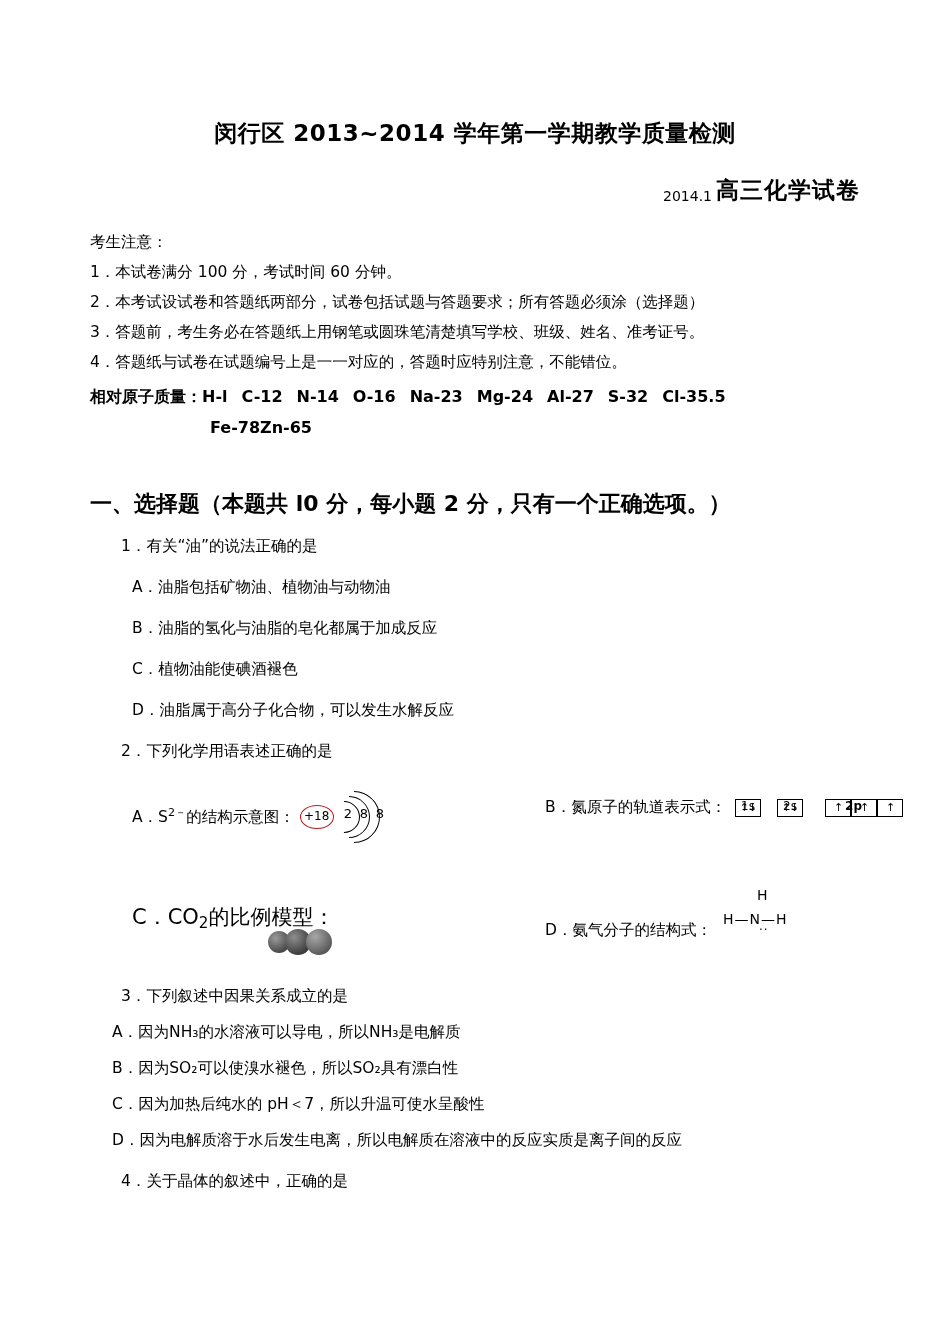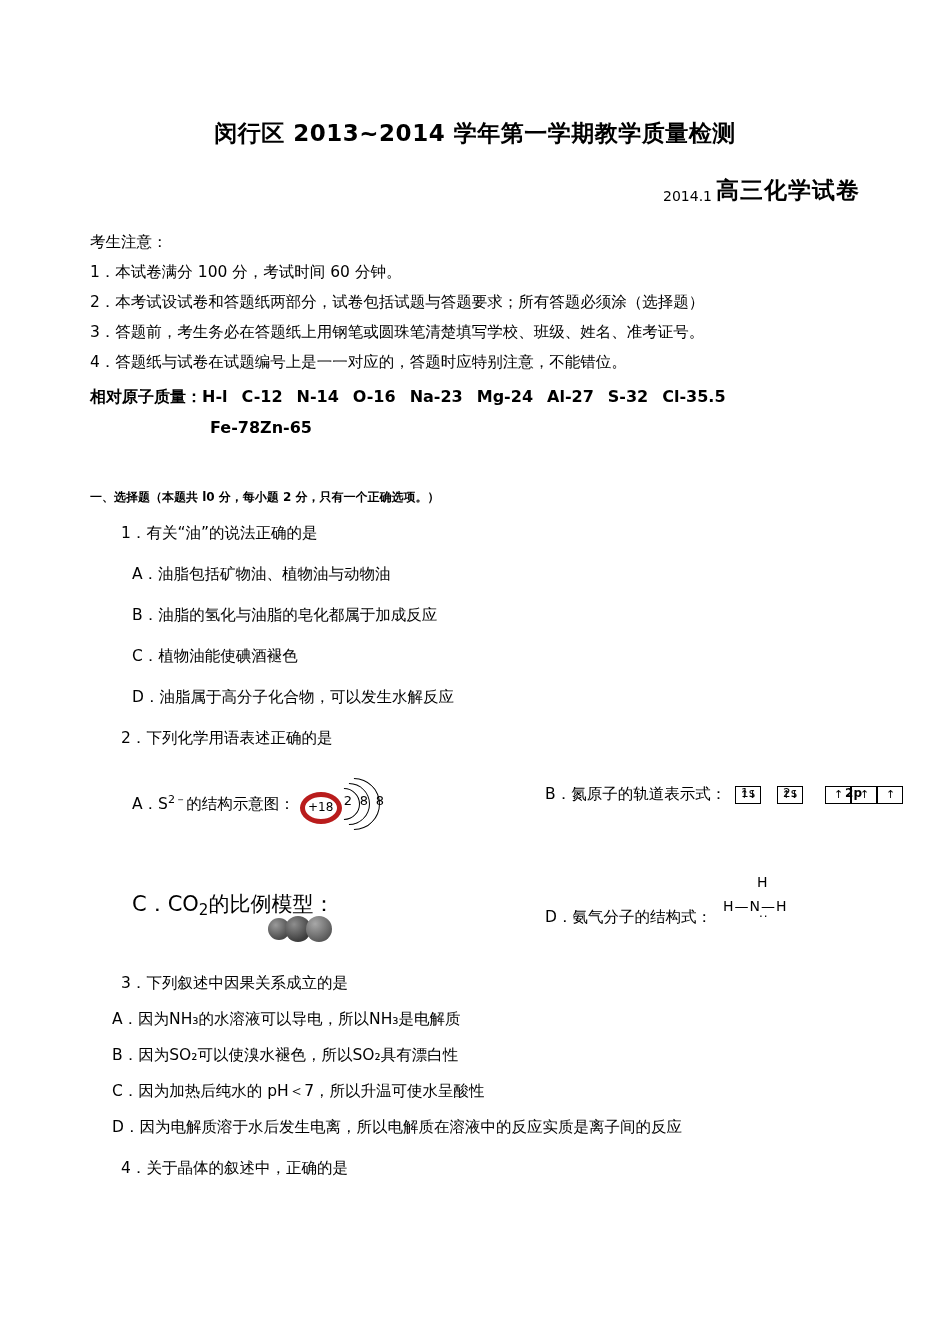--- a/index.html
+++ b/index.html
@@ -70,21 +70,21 @@
   .mass-line .sp { display: inline-block; width: 14px; }
   .mass-line2 {
     font-weight: bold;
     font-size: 16px;
     line-height: 30px;
     padding-left: 120px;
   }
   
   .section-head {
     margin-top: 46px;
-    font-size: 12px;
+    font-size: 22px;
     font-weight: bold;
   }
   .q {
     margin-top: 14px;
     font-size: 15.5px;
     line-height: 27px;
     margin-left: 31px;
   }
   .opt {
     font-size: 15.5px;
@@ -118,21 +118,21 @@
     vertical-align: middle;
     width: 120px;
     height: 40px;
   }
   .nucleus {
     position: absolute;
     left: 0;
     top: 8px;
     width: 32px;
     height: 22px;
-    border: 5px solid #b91c1c;
+    border: 1px solid #b91c1c;
     border-radius: 50%;
     font-size: 12px;
     line-height: 21px;
     text-align: center;
   }
   .arc {
     position: absolute;
     border: 1px solid #000;
     border-radius: 50%;
     border-color: transparent #000 #000 transparent;

